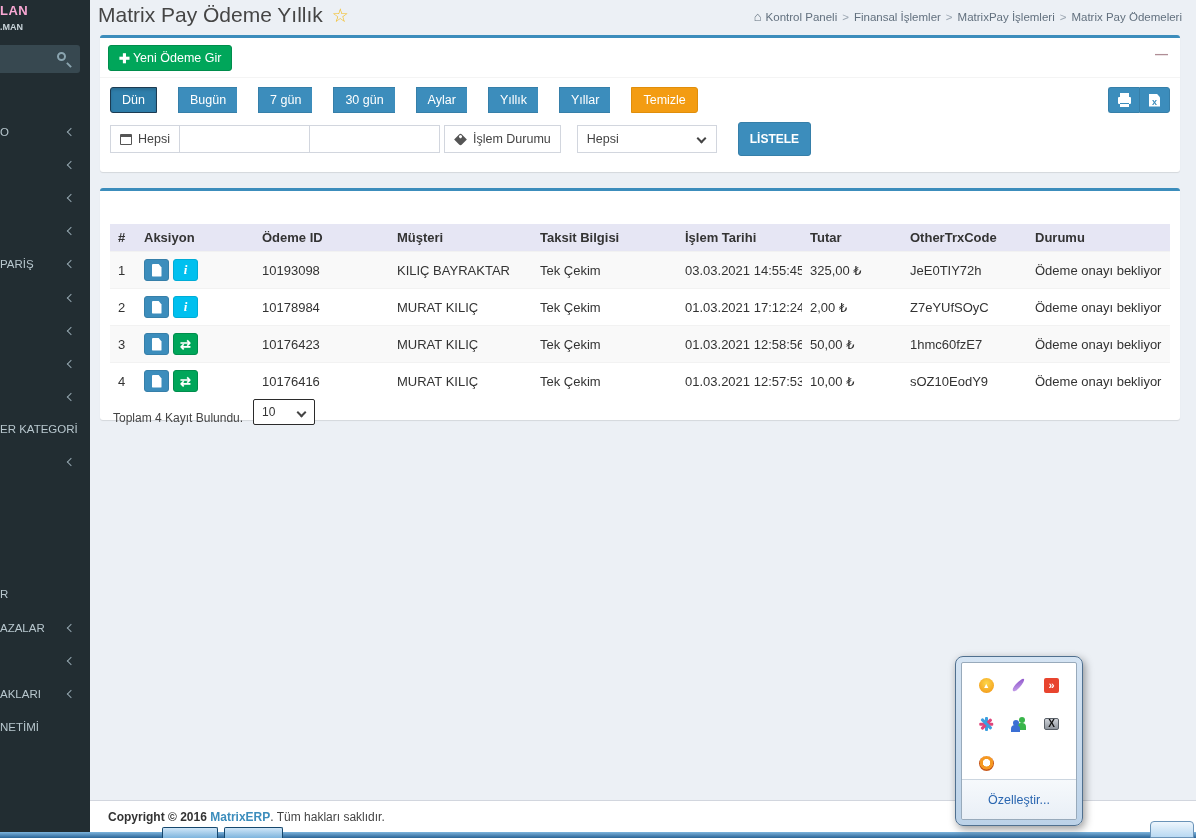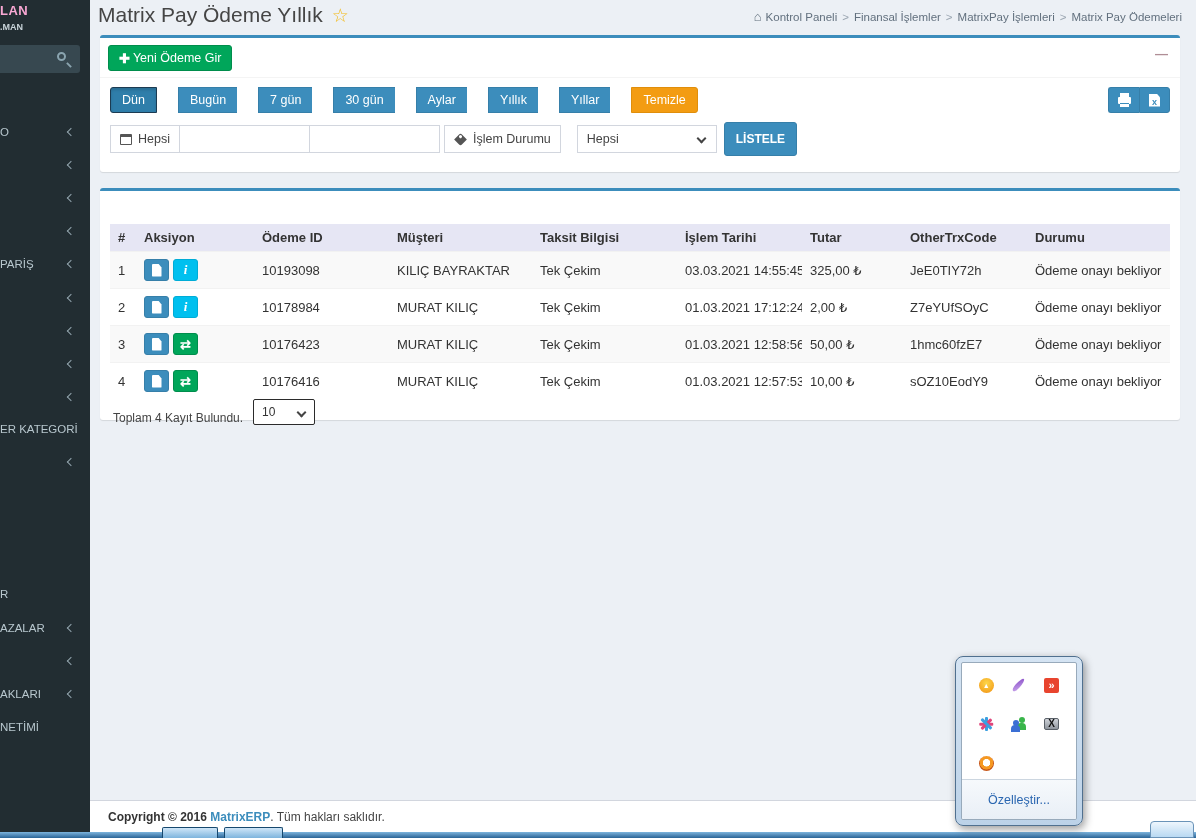--- a/index.html
+++ b/index.html
@@ -51,21 +51,21 @@
   .icon-excel { width:11px; height:13px; background:#fff; clip-path:polygon(0 0,70% 0,100% 28%,100% 100%,0 100%); color:#3c8dbc; font-size:9px; font-weight:bold; display:flex; align-items:flex-end; justify-content:center; }
   
   .filter-row { display:flex; align-items:center; margin-top:9px; }
   .fi-label { height:28px; border:1px solid #d2d6de; background:#fff; display:inline-flex; align-items:center; gap:6px; padding:0 9px; font-size:12.5px; color:#444; }
   .icon-cal { width:12px; height:11px; border:1px solid #555; border-top:3px solid #555; border-radius:1px; }
   .icon-tag { width:9px; height:9px; background:#555; transform:rotate(45deg); border-radius:2px 0 2px 0; position:relative; margin:0 2px; }
   .icon-tag::after { content:""; position:absolute; width:3px; height:3px; background:#fff; border-radius:50%; top:1px; left:1px; }
   .fi-input { height:28px; border:1px solid #d2d6de; width:131px; margin-left:-1px; font-size:12px; padding:0 6px; outline:none; font-family:inherit; }
   .fi-select { height:28px; border:1px solid #d2d6de; width:140px; margin-left:16px; position:relative; display:inline-flex; align-items:center; padding:12px 9px; font-size:12.5px; color:#444; background:#fff; cursor:pointer; }
   .chev-down { position:absolute; right:11px; top:9px; width:7px; height:7px; border-right:2px solid #444; border-bottom:2px solid #444; transform:rotate(45deg); }
-  .btn-listele { background:#3c8dbc; border:1px solid #367fa9; height:28px; padding:16px 11px; margin-left:7px; font-size:12px; font-weight:bold; }
+  .btn-listele { background:#3c8dbc; border:1px solid #367fa9; height:28px; padding:16px 11px; margin-left:21px; font-size:12px; font-weight:bold; }
   
   table.grid { width:100%; border-collapse:collapse; table-layout:fixed; }
   .grid th { background:#e6e6f4; text-align:left; font-size:13px; font-weight:bold; color:#333; padding:6px 8px; }
   .grid td { font-size:13px; color:#333; padding:7px 8px; border-top:1px solid #f2f2f2; height:31px; white-space:nowrap; overflow:hidden; }
   .grid tr.odd td { background:#f9f9f9; }
   .act { width:25px; height:22px; border-radius:3px; display:inline-flex; align-items:center; justify-content:center; margin-right:4px; cursor:pointer; vertical-align:middle; }
   .act-document { background:#3c8dbc; border:1px solid #367fa9; }
   .icon-doc { width:10px; height:13px; background:#fff; border-radius:1px; clip-path:polygon(0 0,68% 0,100% 30%,100% 100%,0 100%); }
   .act-info { background:#00c0ef; border:1px solid #00acd6; color:#fff; font-family:"Liberation Serif",serif; font-weight:bold; font-style:italic; font-size:13px; }
   .act-exchange { background:#00a65a; border:1px solid #008d4c; color:#fff; font-size:13px; font-weight:bold; }

